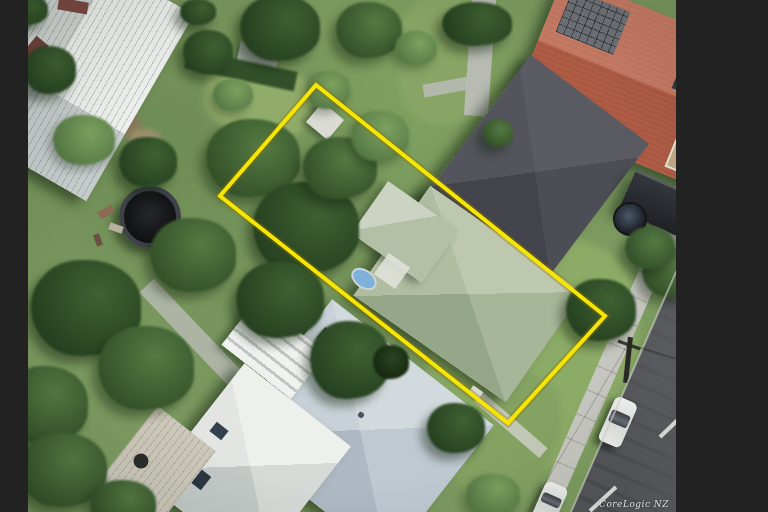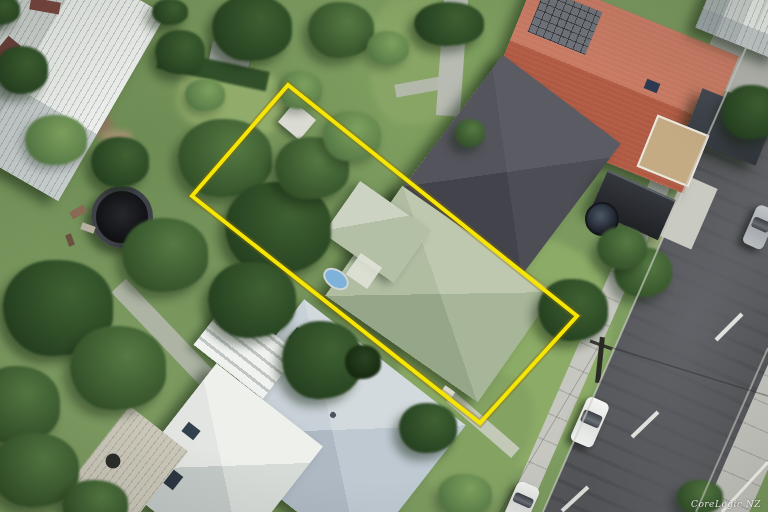--- a/index.html
+++ b/index.html
@@ -1,23 +1,23 @@
 <!DOCTYPE html>
 <html><head>
 <meta charset="utf-8">
 <style>
   html,body{margin:0;padding:0;background:#222;}
-  .scene{position:relative;width:768px;height:512px;overflow:hidden;
+  .scene{position:relative;width:648px;height:512px;overflow:hidden;
     font-family:"Liberation Sans",sans-serif;
     background:
       radial-gradient(360px 300px at 18% 28%, #6d8c54 0%, rgba(109,140,84,0) 70%),
       radial-gradient(300px 260px at 45% 60%, #74935a 0%, rgba(116,147,90,0) 70%),
       radial-gradient(300px 260px at 60% 18%, #7da05e 0%, rgba(125,160,94,0) 70%),
       radial-gradient(280px 240px at 85% 78%, #7fa061 0%, rgba(127,160,97,0) 70%),
-      #7c9a60;}
+      #7c9a60; margin-left: 28px;}
   .abs{position:absolute;transform:translate(-50%,-50%) rotate(var(--r,0deg));}
   .tree{position:absolute;transform:translate(-50%,-50%) rotate(var(--r,0deg));
         border-radius:48% 52% 55% 45%/52% 48% 45% 55%;filter:blur(1.2px);}
   .t-dark{background:radial-gradient(circle at 62% 35%, #3f6132 0%, #2c4a25 55%, #1e3519 100%);
           box-shadow:-6px 7px 10px rgba(15,30,12,.45);}
   .t-mid{background:radial-gradient(circle at 60% 35%, #557a43 0%, #3c5c30 55%, #28431f 100%);
          box-shadow:-6px 7px 10px rgba(15,30,12,.40);}
   .t-light{background:radial-gradient(circle at 60% 35%, #7da15e 0%, #5d814a 60%, #44663a 100%);
            box-shadow:-4px 5px 8px rgba(15,30,12,.30);}
   .t-darkest{background:radial-gradient(circle at 55% 40%, #2a4522 0%, #16290f 70%);}

